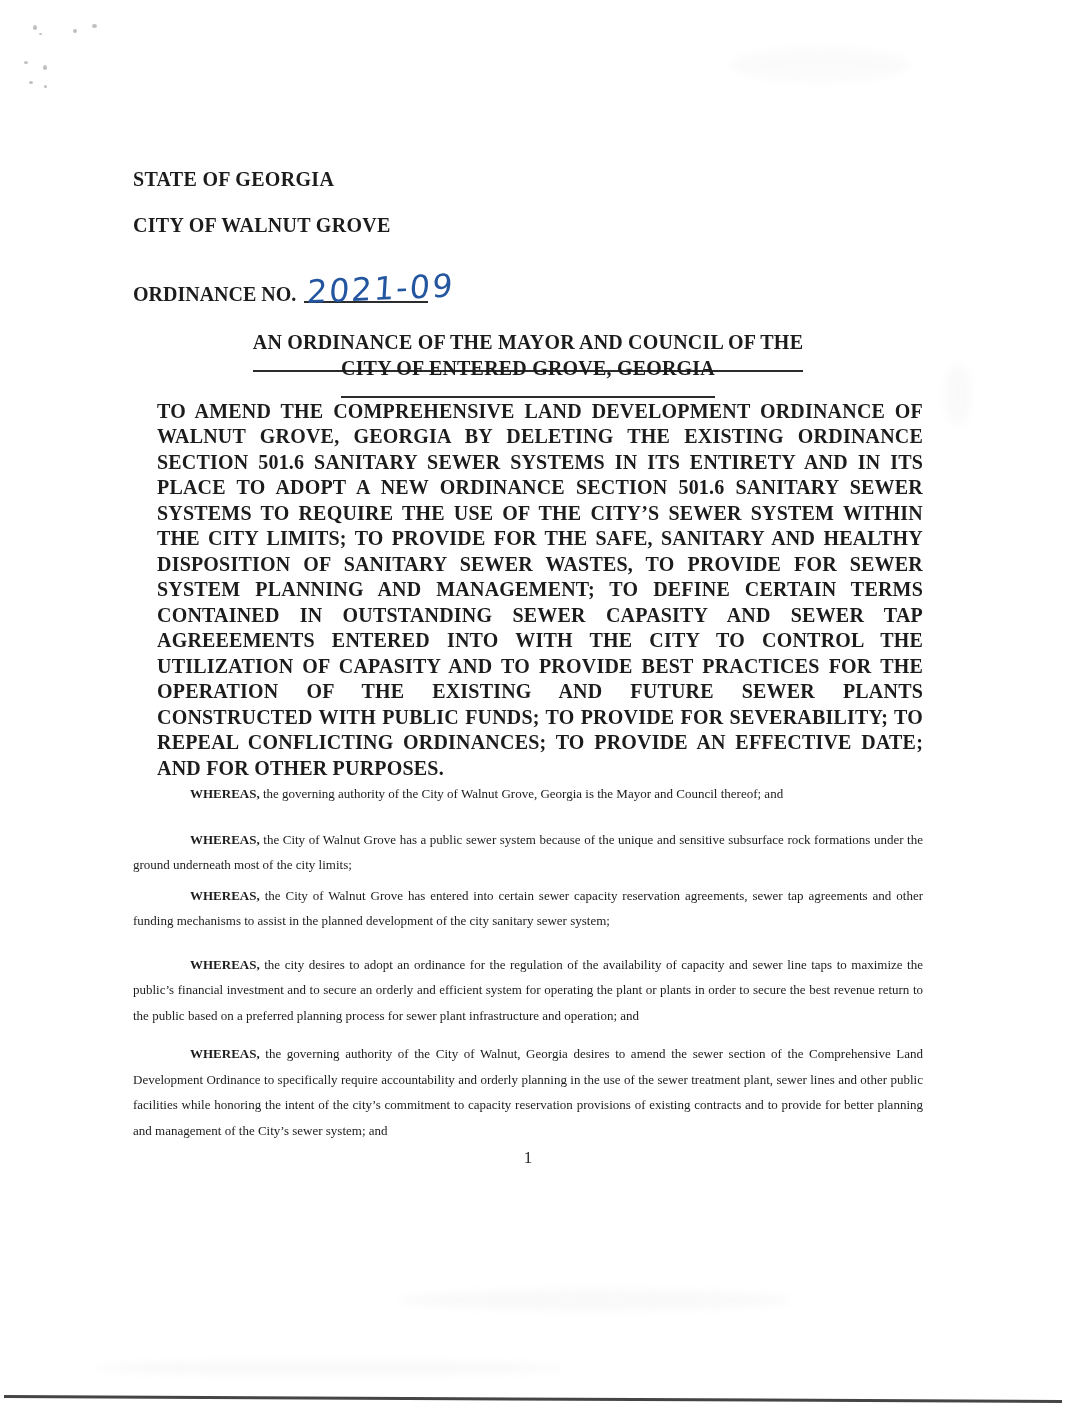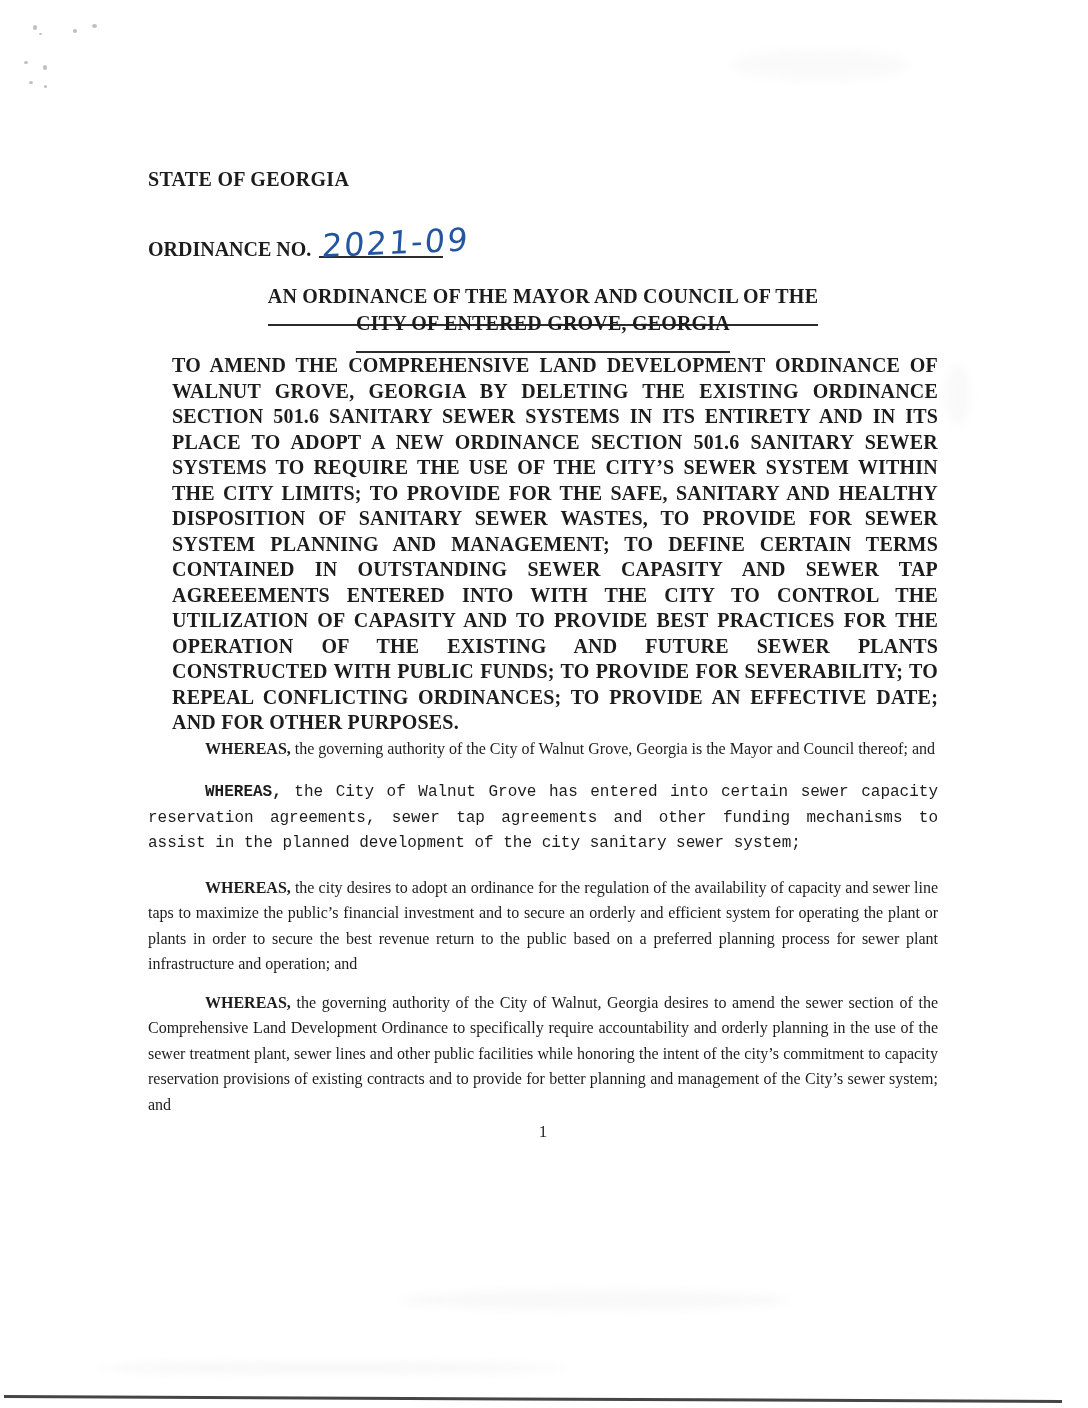--- a/index.html
+++ b/index.html
@@ -7,21 +7,21 @@
     position: relative;
     width: 1088px;
     height: 1408px;
     background: #ffffff;
     overflow: hidden;
     font-family: "Liberation Serif", serif;
     color: #1c1c1c;
   }
   .content {
     position: absolute;
-    left: 148px;
+    left: 133px;
     top: 0;
     width: 790px;
   }
   p { margin: 0; }
   .hdr {
     font-size: 20px;
     font-weight: bold;
     line-height: 25.5px;
     letter-spacing: 0.3px;
   }
@@ -69,27 +69,27 @@
   .caption {
     margin-top: 16px;
     font-size: 20px;
     font-weight: bold;
     line-height: 25.5px;
     text-align: justify;
     letter-spacing: 0.2px;
     margin-left: 24px;
   }
   .body-par {
-    font-size: 16px;
+    font-size: 13px;
     line-height: 25.5px;
     text-align: justify;
     text-indent: 57px;
   }
   .gap-20 { margin-top: 20px; }
-  .gap-19 { margin-top: 19px; font-family: Liberation Mono, monospace; }
+  .gap-19 { margin-top: 5px; }
   .gap-18 { margin-top: 18px; }
   .gap-13 { margin-top: 13px; }
   .page-num {
     margin-top: 5px;
     text-align: center;
     text-indent: 0;
     font-size: 17px;
     color: #2a2a2a;
   }
   
@@ -132,38 +132,40 @@
 
   <div class="smudge" style="left:730px;top:48px;width:180px;height:34px;opacity:0.04;"></div>
   <div class="smudge" style="left:400px;top:1290px;width:390px;height:20px;opacity:0.06;"></div>
   <div class="smudge" style="left:95px;top:1362px;width:470px;height:12px;opacity:0.07;"></div>
   <div class="smudge" style="left:945px;top:365px;width:26px;height:60px;opacity:0.05;"></div>
 
   <div class="content">
 
     <p class="hdr state-line">STATE OF GEORGIA</p>
 
+    <p class="hdr city-line">CITY OF WALNUT GROVE</p>
 
     <div class="ord-line">
       <span>ORDINANCE NO.</span><span class="ord-blank"><span class="ord-hand">2021-09</span></span>
     </div>
 
     <div class="title-block">
       <div class="title-row">
         <span class="u-span">AN ORDINANCE OF THE MAYOR AND COUNCIL OF THE</span>
       </div>
       <div class="title-row">
         <span class="u-span">CITY OF ENTERED GROVE, GEORGIA</span>
       </div>
     </div>
 
     <p class="caption">TO AMEND THE COMPREHENSIVE LAND DEVELOPMENT ORDINANCE OF WALNUT GROVE, GEORGIA BY DELETING THE EXISTING ORDINANCE SECTION 501.6 SANITARY SEWER SYSTEMS IN ITS ENTIRETY AND IN ITS PLACE TO ADOPT A NEW ORDINANCE SECTION 501.6 SANITARY SEWER SYSTEMS TO REQUIRE THE USE OF THE CITY’S SEWER SYSTEM WITHIN THE CITY LIMITS; TO PROVIDE FOR THE SAFE, SANITARY AND HEALTHY DISPOSITION OF SANITARY SEWER WASTES, TO PROVIDE FOR SEWER SYSTEM PLANNING AND MANAGEMENT; TO DEFINE CERTAIN TERMS CONTAINED IN OUTSTANDING SEWER CAPASITY AND SEWER TAP AGREEEMENTS ENTERED INTO WITH THE CITY TO CONTROL THE UTILIZATION OF CAPASITY AND TO PROVIDE BEST PRACTICES FOR THE OPERATION OF THE EXISTING AND FUTURE SEWER PLANTS CONSTRUCTED WITH PUBLIC FUNDS; TO PROVIDE FOR SEVERABILITY; TO REPEAL CONFLICTING ORDINANCES; TO PROVIDE AN EFFECTIVE DATE; AND FOR OTHER PURPOSES.</p>
 
     <p class="body-par"><strong>WHEREAS,</strong><span> the governing authority of the City of Walnut Grove, Georgia is the Mayor and Council thereof; and</span></p>
 
+    <p class="body-par gap-20"><strong>WHEREAS,</strong><span> the City of Walnut Grove has a public sewer system because of the unique and sensitive subsurface rock formations under the ground underneath most of the city limits;</span></p>
 
     <p class="body-par gap-19"><strong>WHEREAS,</strong><span> the City of Walnut Grove has entered into certain sewer capacity reservation agreements, sewer tap agreements and other funding mechanisms to assist in the planned development of the city sanitary sewer system;</span></p>
 
     <p class="body-par gap-18"><strong>WHEREAS,</strong><span> the city desires to adopt an ordinance for the regulation of the availability of capacity and sewer line taps to maximize the public’s financial investment and to secure an orderly and efficient system for operating the plant or plants in order to secure the best revenue return to the public based on a preferred planning process for sewer plant infrastructure and operation; and</span></p>
 
     <p class="body-par gap-13"><strong>WHEREAS,</strong><span> the governing authority of the City of Walnut, Georgia desires to amend the sewer section of the Comprehensive Land Development Ordinance to specifically require accountability and orderly planning in the use of the sewer treatment plant, sewer lines and other public facilities while honoring the intent of the city’s commitment to capacity reservation provisions of existing contracts and to provide for better planning and management of the City’s sewer system; and</span></p>
 
     <p class="page-num">1</p>
 
   </div>

